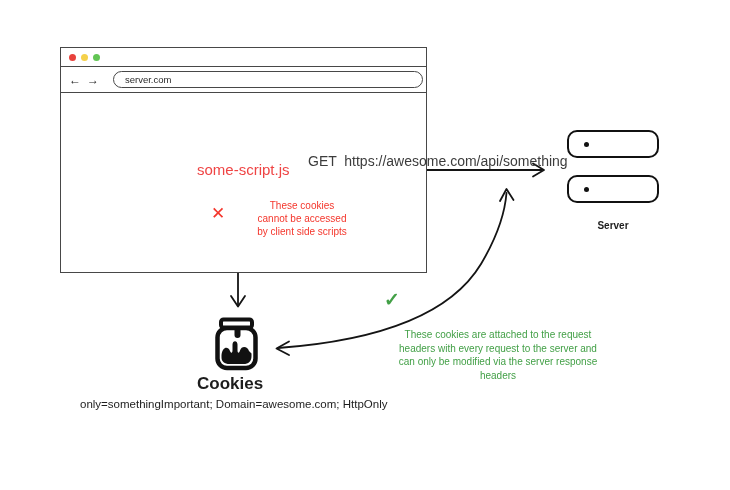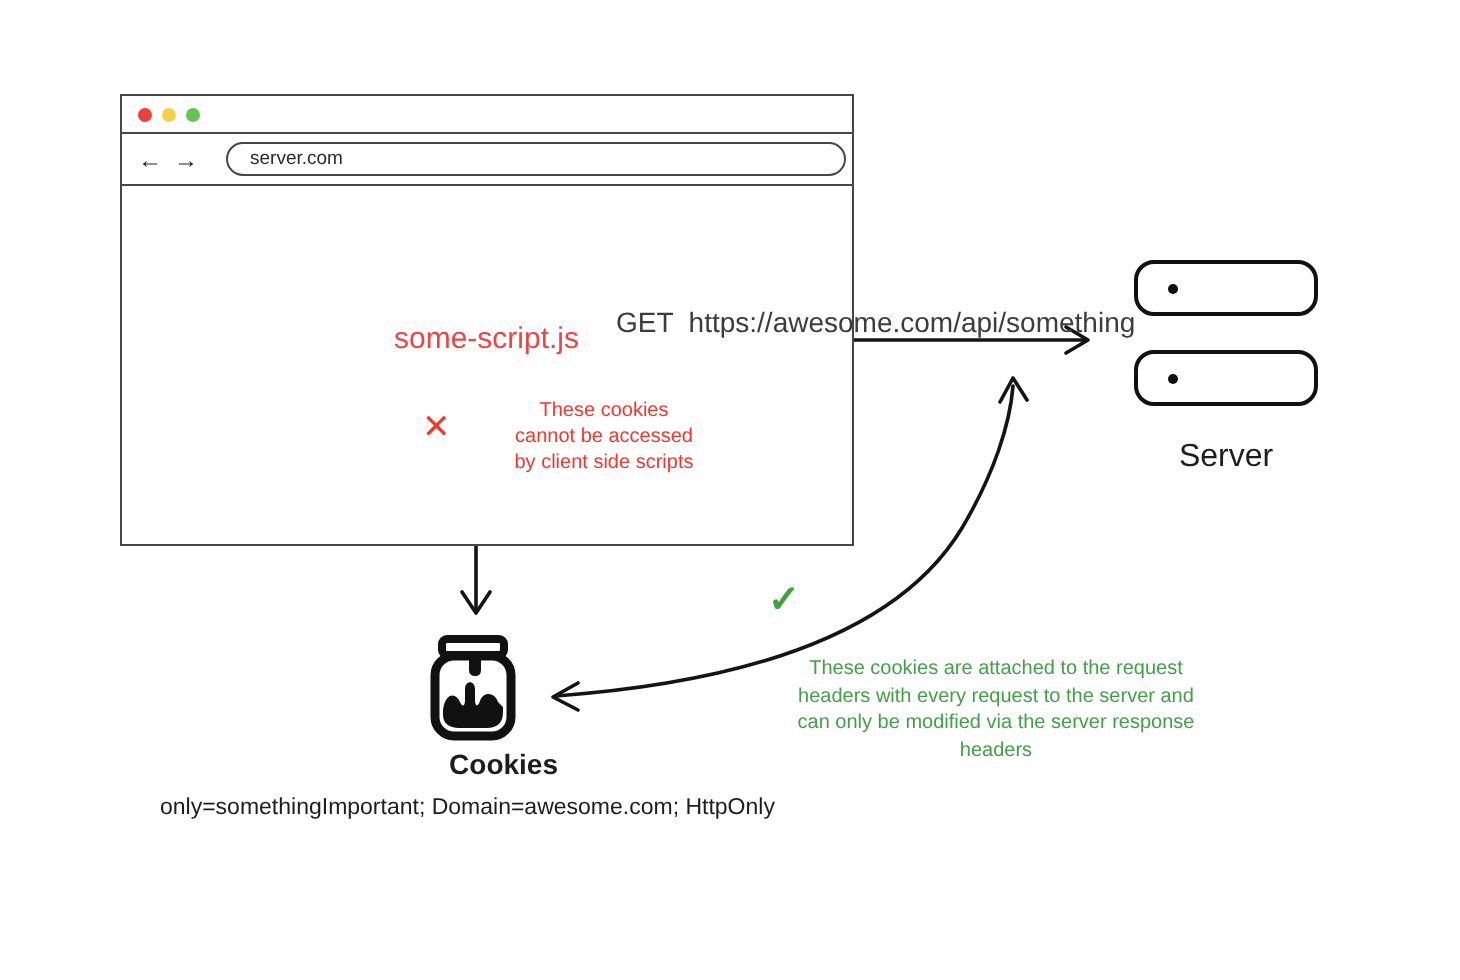--- a/index.html
+++ b/index.html
@@ -23,34 +23,34 @@
 
   .script-label{position:absolute;left:197px;top:161px;font-size:15px;font-weight:500;color:#ef4444;}
   .get-label{position:absolute;left:308px;top:153px;width:230px;text-align:right;
     font-size:14px;color:#3c3c3c;white-space:pre;}
 
   
   .server-box{position:absolute;width:92px;height:28px;border:2.2px solid #111;
     border-radius:10px;background:#fff;box-sizing:border-box;}
   .server-dot{position:absolute;left:15px;top:10px;width:5px;height:5px;border-radius:50%;background:#111;}
   .server-label{position:absolute;left:567px;top:220px;width:92px;text-align:center;
-    font-size:16px;font-weight:normal;color:#1d1d1d;}
+    font-size:10px;font-weight:bold;color:#1d1d1d;}
 
   
   .x-mark{position:absolute;left:211px;top:203px;font-size:17px;font-weight:500;}
   .blocked-note{position:absolute;left:242px;top:199px;width:120px;text-align:center;
     font-size:10px;line-height:13px;}
   .check-mark{position:absolute;left:384px;top:288px;font-size:19px;font-weight:600;}
   .allowed-note{position:absolute;left:389px;top:328px;width:218px;text-align:center;
     font-size:10px;line-height:13.5px;}
 
   
   .jar{position:absolute;left:213px;top:317px;}
-  .cookies-label{position:absolute;left:197px;top:374px;width:82px;text-align:right;
-    font-size:14px;font-weight:bold;color:#1d1d1d;}
+  .cookies-label{position:absolute;left:197px;top:374px;width:82px;text-align:left;
+    font-size:17px;font-weight:bold;color:#1d1d1d;}
   .cookie-string{position:absolute;left:80px;top:398px;font-size:11.5px;color:#1d1d1d;}
 </style>
 </head>
 <body>
 
 <div id="canvas">
 
   <svg id="arrows" width="730" height="490" viewBox="0 0 730 490" fill="none" stroke="#141414" stroke-width="1.8" stroke-linecap="round" stroke-linejoin="round">
 
     <path d="M305 170 L542 170"></path>

